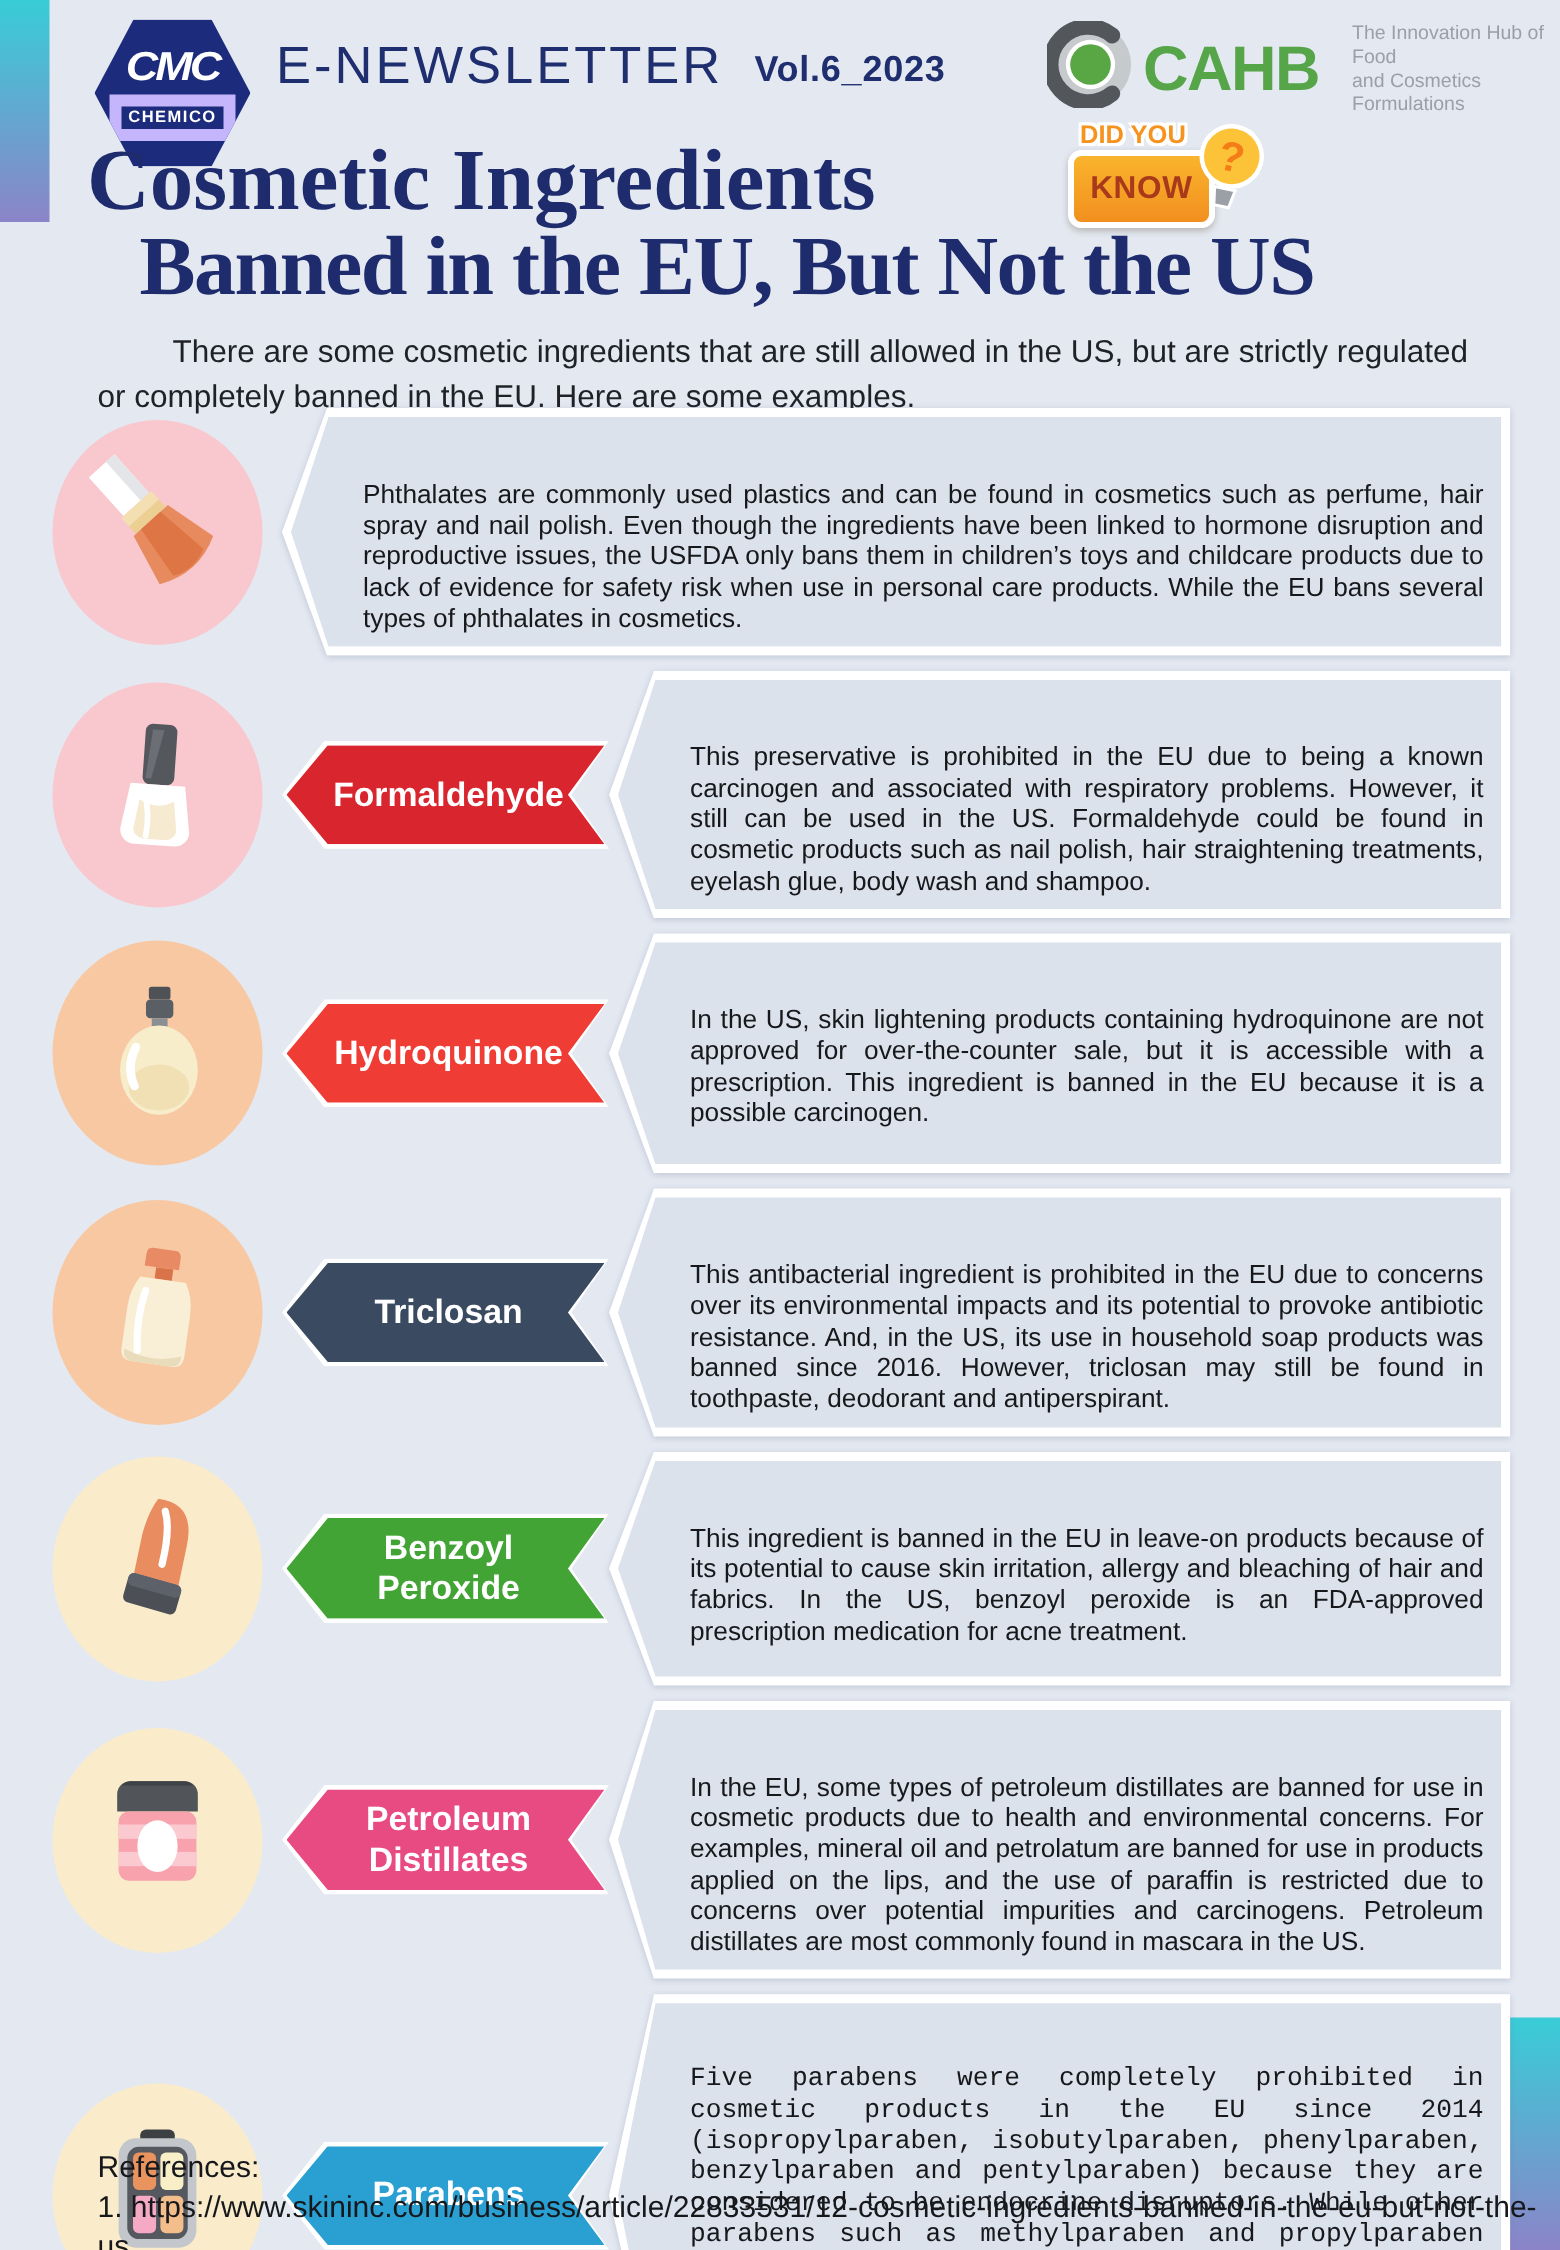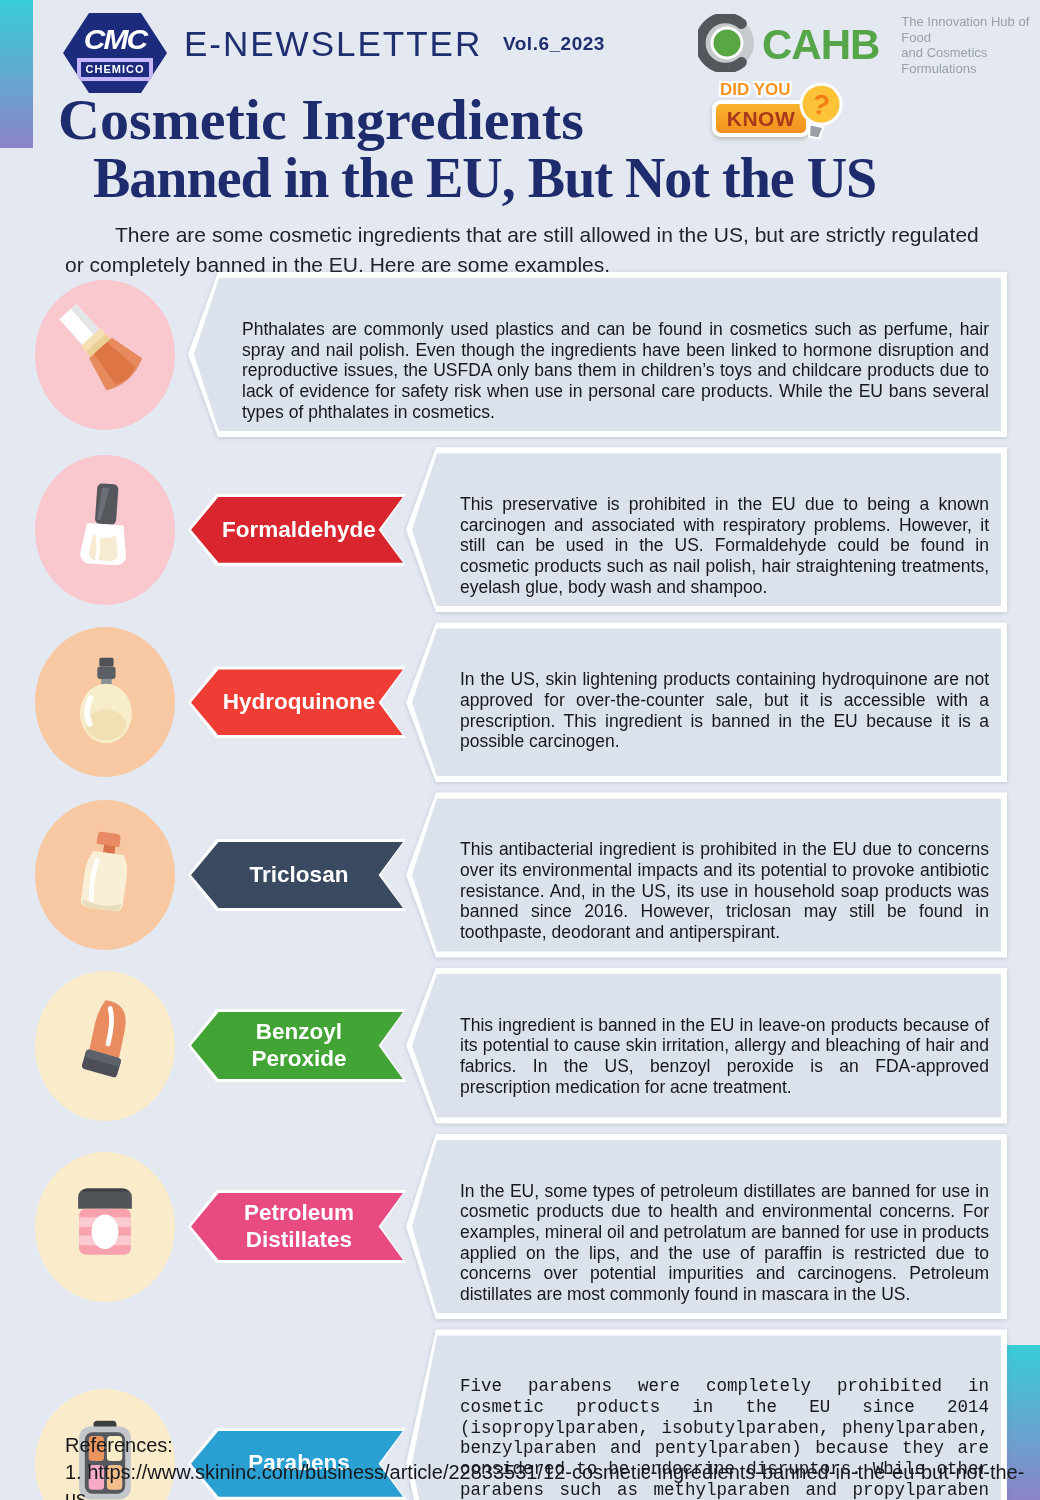--- a/index.html
+++ b/index.html
@@ -15,48 +15,48 @@
     position:absolute; left:0; top:0; width:33px; height:148px;
     background:linear-gradient(180deg, var(--grad-top,#38cdd7), var(--grad-bottom,#8b84c8));
   }
   .bar-right {
     position:absolute; right:0; top:1345px; width:34px; height:155px;
     background:linear-gradient(180deg, var(--grad-top,#38cdd7), var(--grad-bottom,#8b84c8));
   }
 
   
   .hexagon {
-    position:absolute; left:63px; top:13px; width:104px; height:80px;
+    position:absolute; left:63px; top:13px; width:104px; height:98px;
     background:#1d2b7d;
     clip-path:polygon(25% 0,75% 0,100% 50%,75% 100%,25% 100%,0 50%);
     display:flex; flex-direction:column; align-items:center; justify-content:center; gap:3px;
   }
   .hex-monogram {
     color:#fff; font-weight:800; font-style:italic; font-size:30px; letter-spacing:-2px;
     line-height:1; transform:scaleY(.9);
   }
   .hex-name {
     color:#fff; font-size:11px; font-weight:700; letter-spacing:1px;
-    border:4px solid #c4b5fd; padding:0 5px; line-height:15px;
+    border:8px solid #c4b5fd; padding:0 5px; line-height:15px;
   }
   .enews {
     position:absolute; left:184px; top:24px; color:#1f2e6e;
     font-size:35px; font-weight:500; letter-spacing:2px;
   }
   .vol {
     position:absolute; left:503px; top:33px; color:#1f2e6e;
-    font-size:19px; font-weight:600; letter-spacing:.5px;
+    font-size:24px; font-weight:600; letter-spacing:.5px;
   }
   .cahb { position:absolute; left:698px; top:14px; display:flex; align-items:center; }
   .cahb-acronym { color:#56a649; font-size:42px; font-weight:700; letter-spacing:-1px; line-height:1; margin:0 22px 0 6px; }
   .cahb-tagline { color:#9aa0a8; font-size:13px; line-height:1.2; }
 
   .dyk { position:absolute; left:712px; top:80px; width:132px; height:64px; }
   .dyk-pill {
-    position:absolute; left:0; top:20px; width:98px; height:37px;
+    position:absolute; left:0; top:20px; width:98px; height:52px;
     background:linear-gradient(180deg,#f9b42c,#f28f1f);
     border:4px solid #fff; border-radius:9px;
     box-shadow:0 2px 4px rgba(100,90,60,.35);
     display:flex; align-items:center; justify-content:center;
     color:#a8391b; font-weight:800; font-size:21px; letter-spacing:.5px;
   }
   .dyk-top {
     position:absolute; left:8px; top:0; color:#f6921e; font-weight:800; font-size:17px;
     text-shadow:-2px -2px 0 #fff, 2px -2px 0 #fff, -2px 2px 0 #fff, 2px 2px 0 #fff, 0 2px 0 #fff, 0 -2px 0 #fff;
   }

